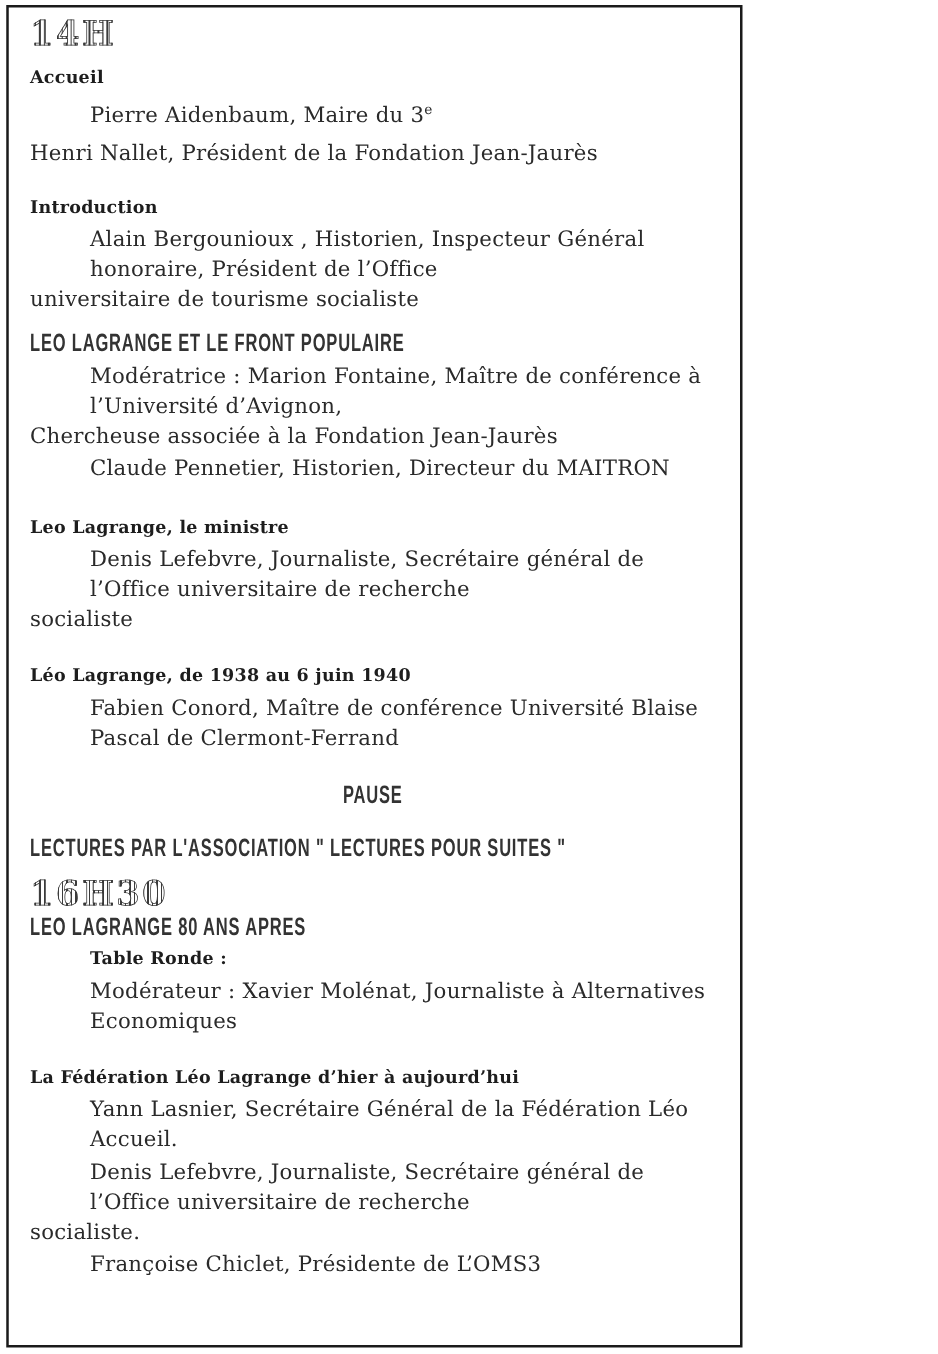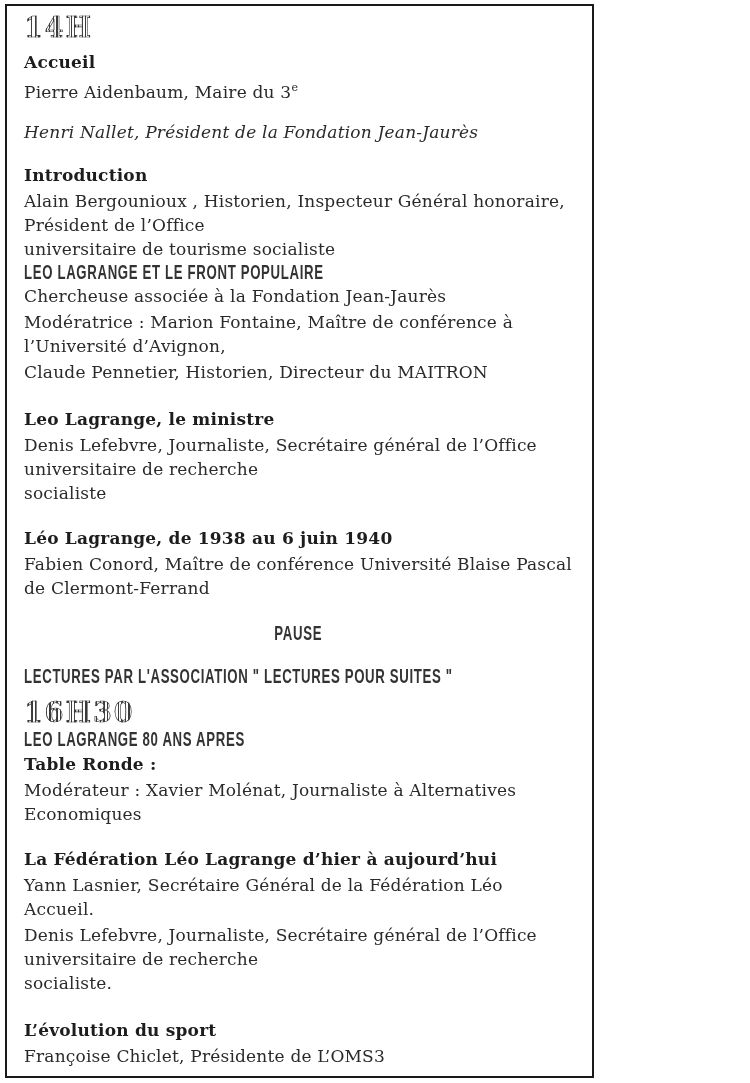--- a/index.html
+++ b/index.html
@@ -47,35 +47,35 @@
     white-space: nowrap;
   }
   .caps.centered { transform-origin: 50% 50%; }
   .body-line {
     font-size: 17px;
     line-height: 24px;
     letter-spacing: 0.2px;
     color: #2a2a2a;
   }
   .bold-title {
-    font-size: 17px;
+    font-size: 14px;
     line-height: 23px;
     font-weight: 700;
     letter-spacing: 0.2px;
     color: #1d1d1d;
   }
   .center { text-align: center; }
   sup { font-size: 11px; vertical-align: super; }
 
   
-  .mt2  { margin-top: 2px; }
-  .mt6  { margin-top: 16px; font-style: italic; }
+  .mt2  { margin-top: 2px; margin-left: 48px; }
+  .mt6  { margin-top: 6px; }
   .mt8  { margin-top: 8px; }
   .mt10 { margin-top: 10px; }
-  .mt12 { }
+  .mt12 { margin-top: 12px; }
   .mt20 { margin-top: 20px; }
   .mt22 { margin-top: 22px; }
   .mt24 { margin-top: 24px; }
 </style>
 </head>
 <body>
 
 <div class="page">
   <div class="frame">
 
@@ -92,22 +92,22 @@
     <div>
       <div class="bold-title mt20">Introduction</div>
       <div class="body-line mt2">Alain Bergounioux , Historien, Inspecteur Général honoraire, Président de l’Office</div>
       <div class="body-line">universitaire de tourisme socialiste</div>
     </div>
 
     <div>
       <div class="mt12">
         <span class="caps">LEO LAGRANGE ET LE FRONT POPULAIRE</span>
       </div>
+      <div class="body-line mt2">Modératrice : Marion Fontaine, Maître de conférence à l’Université d’Avignon,</div>
       <div class="body-line">Chercheuse associée à la Fondation Jean-Jaurès</div>
-      <div class="body-line mt2">Modératrice : Marion Fontaine, Maître de conférence à l’Université d’Avignon,</div>
 
       <div class="body-line mt2">Claude Pennetier, Historien, Directeur du MAITRON</div>
 
       <div class="bold-title mt24">Leo Lagrange, le ministre</div>
       <div class="body-line mt2">Denis Lefebvre, Journaliste, Secrétaire général de l’Office universitaire de  recherche</div>
       <div class="body-line">socialiste</div>
 
       <div class="bold-title mt22">Léo Lagrange, de 1938 au 6 juin 1940</div>
       <div class="body-line mt2">Fabien Conord, Maître de conférence Université Blaise Pascal de Clermont-Ferrand</div>
     </div>
@@ -130,18 +130,17 @@
       </div>
       <div class="bold-title mt2">Table Ronde :</div>
       <div class="body-line mt2">Modérateur : Xavier Molénat, Journaliste à Alternatives Economiques</div>
 
       <div class="bold-title mt22">La Fédération Léo Lagrange d’hier à aujourd’hui</div>
       <div class="body-line mt2">Yann Lasnier, Secrétaire Général de la Fédération Léo Accueil.</div>
 
       <div class="body-line mt2">Denis Lefebvre, Journaliste, Secrétaire général de l’Office universitaire de recherche</div>
       <div class="body-line">socialiste.</div>
 
-      <div class="bold-title mt24">L’évolution du sport</div>
       <div class="body-line mt2">Françoise Chiclet, Présidente de L’OMS3</div>
     </div>
 
   </div>
 </div>
 
 </body></html>

